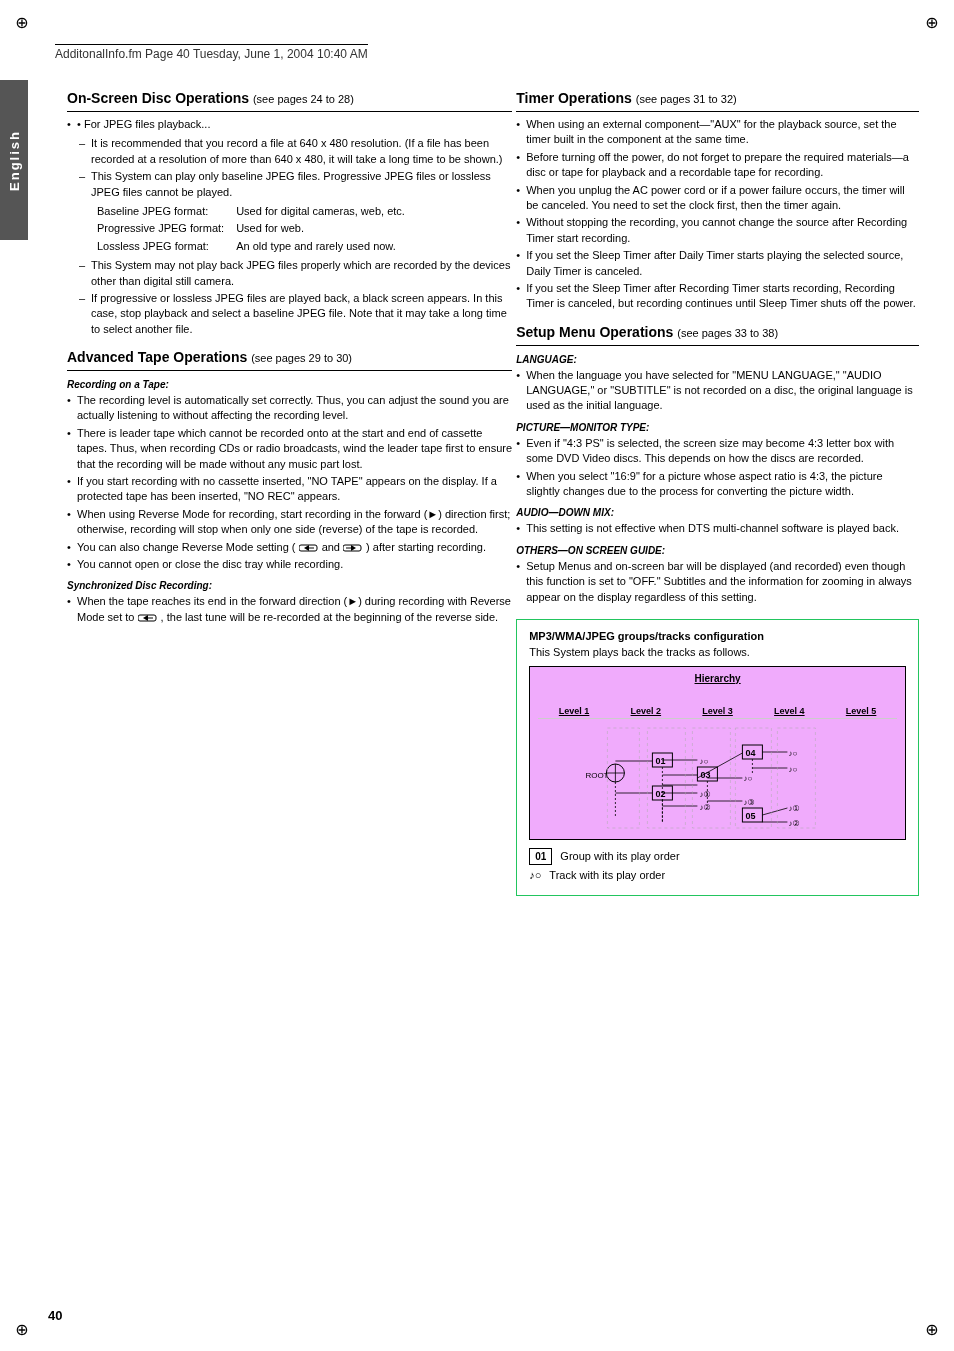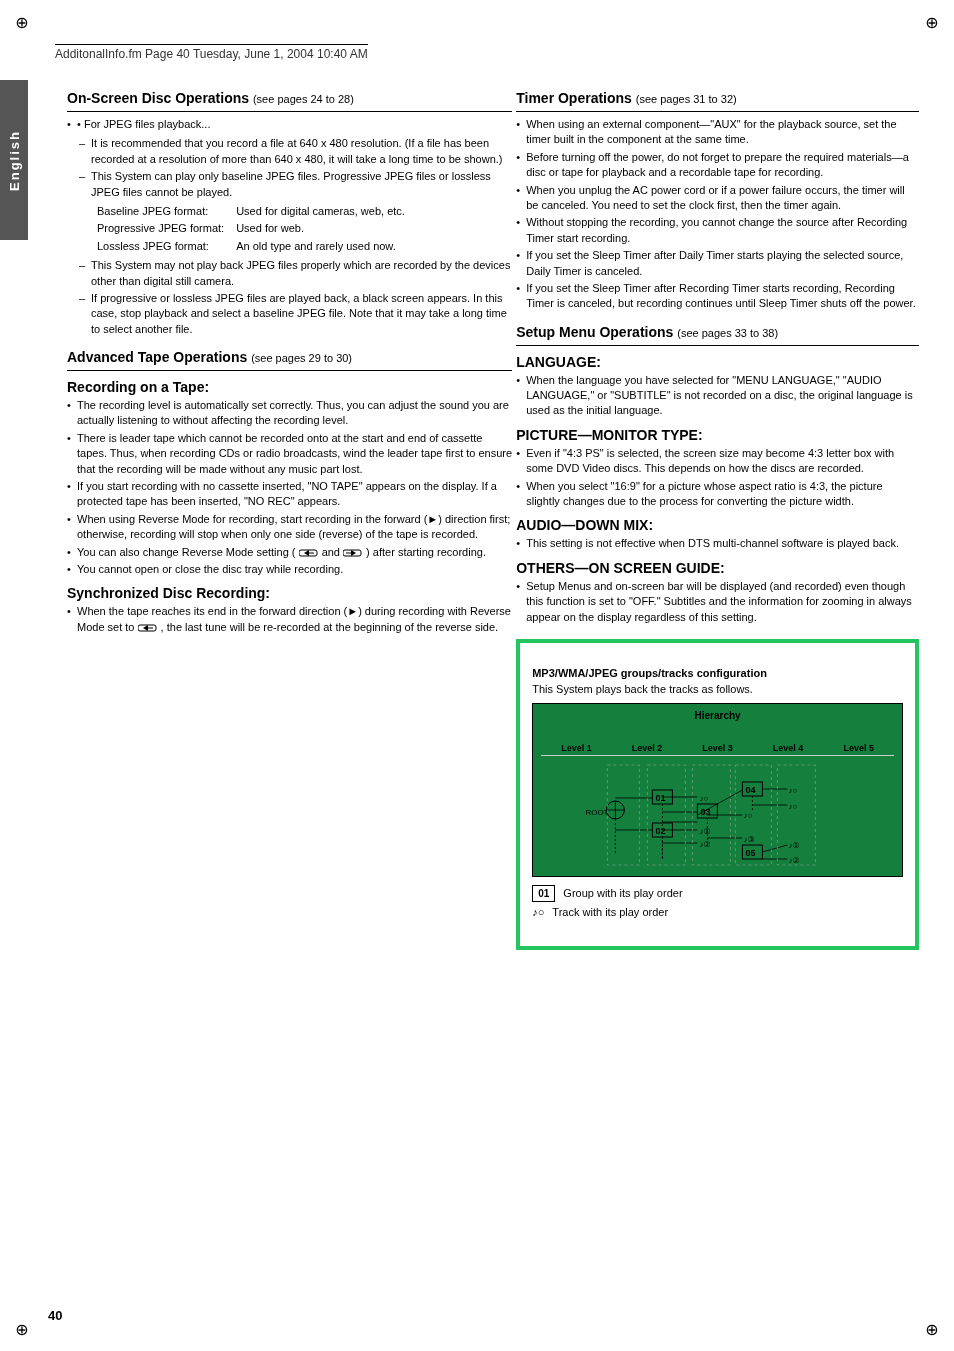--- a/index.html
+++ b/index.html
@@ -95,24 +95,25 @@
     }
     .section-title .see-pages {
       font-size: 11px;
       font-weight: normal;
     }
     .section-title:first-child {
       margin-top: 0;
     }
 
     .sub-title {
-      font-size: 14px;
+      font-size: 10px;
       font-weight: bold;
       margin-top: 8px;
       margin-bottom: 3px;
+      font-style: italic;
     }
 
     
     ul.bullets {
       list-style: none;
       padding-left: 0;
       margin-bottom: 4px;
     }
     ul.bullets > li {
       padding-left: 10px;
@@ -168,42 +169,43 @@
     .page-number {
       position: absolute;
       bottom: 28px;
       left: 48px;
       font-size: 13px;
       font-weight: bold;
     }
 
     
     .mp3-box {
-      border: 4px solid #22c55e;
-      padding: 24px 12px;
+      border: 1px solid #22c55e;
+      padding: 10px 12px;
       margin-top: 14px;
       background: #fff;
     }
     .mp3-box-title {
       font-size: 11px;
       font-weight: bold;
       margin-bottom: 4px;
     }
     .mp3-box-subtitle {
       font-size: 11px;
       margin-bottom: 8px;
     }
 
     
     .hierarchy-container {
       border: 1px solid #000;
       padding: 6px 8px;
       margin-bottom: 8px;
-      background: #15803d;
+      background: #f0abfc;
       position: relative;
+      text-decoration: underline;
     }
     .hierarchy-title {
       text-align: center;
       font-size: 10px;
       font-weight: bold;
       margin-bottom: 2px;
     }
     .hierarchy-levels {
       display: flex;
       justify-content: space-around;

